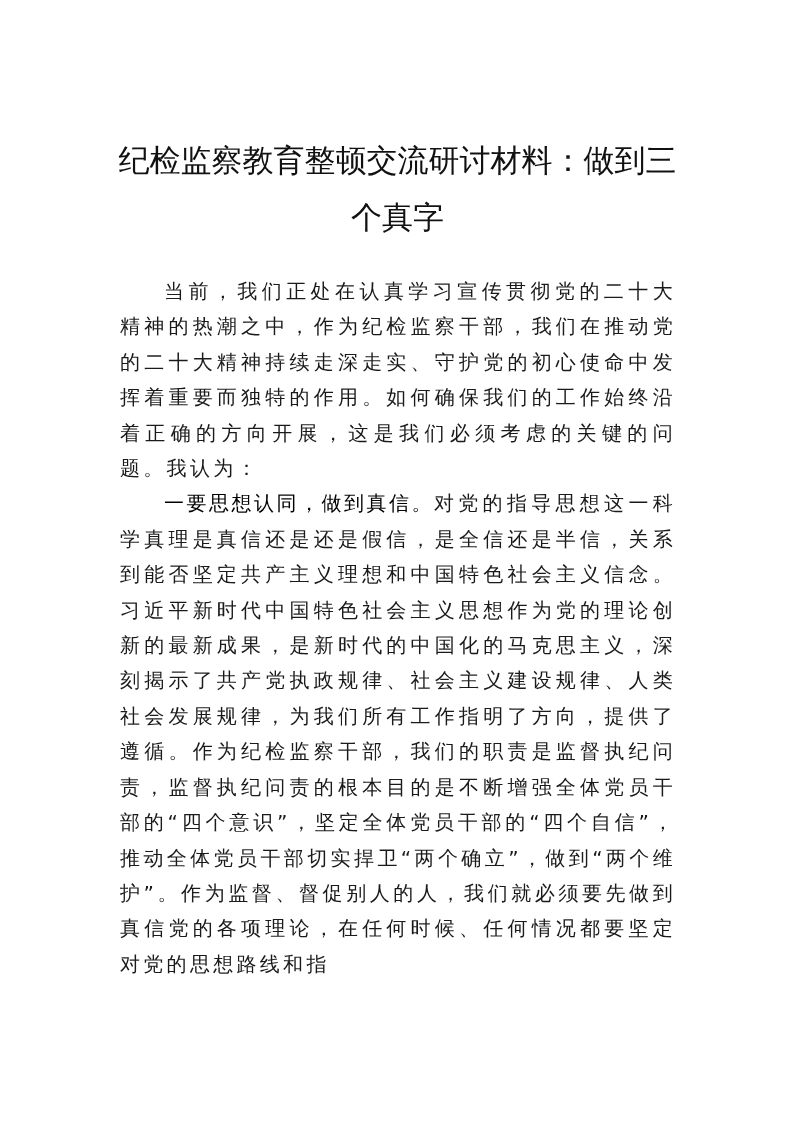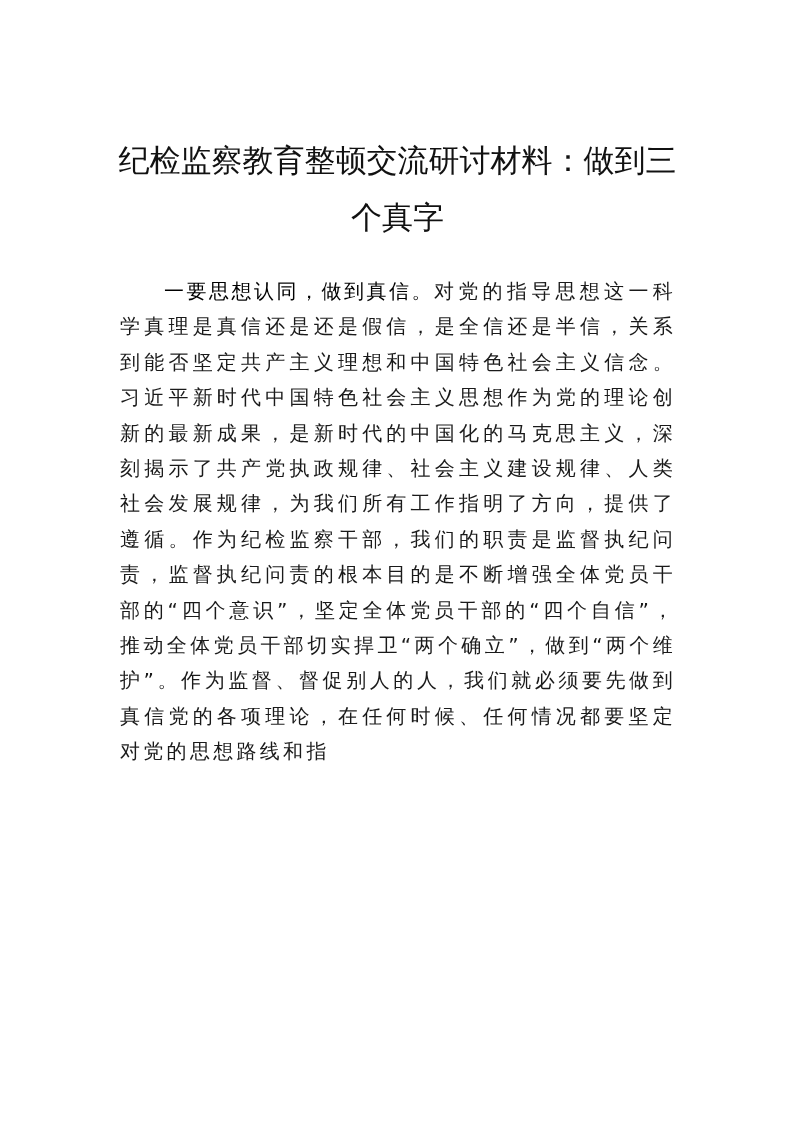--- a/index.html
+++ b/index.html
@@ -26,15 +26,16 @@
   .para { margin: 0; text-indent: 44px; }
   .bold { font-weight: normal; color: #000; letter-spacing: 1.5px; }
 </style>
 </head>
 <body>
 
 <div class="page">
   <div class="title">纪检监察教育整顿交流研讨材料：做到三个真字</div>
 
   <div class="body">
+    <p class="para"><span>当前，我们正处在认真学习宣传贯彻党的二十大精神的热潮之中，作为纪检监察干部，我们在推动党的二十大精神持续走深走实、守护党的初心使命中发挥着重要而独特的作用。如何确保我们的工作始终沿着正确的方向开展，这是我们必须考虑的关键的问题。我认为：</span></p>
     <p class="para"><span class="bold">一要思想认同，做到真信。</span><span>对党的指导思想这一科学真理是真信还是还是假信，是全信还是半信，关系到能否坚定共产主义理想和中国特色社会主义信念。习近平新时代中国特色社会主义思想作为党的理论创新的最新成果，是新时代的中国化的马克思主义，深刻揭示了共产党执政规律、社会主义建设规律、人类社会发展规律，为我们所有工作指明了方向，提供了遵循。作为纪检监察干部，我们的职责是监督执纪问责，监督执纪问责的根本目的是不断增强全体党员干部的“四个意识”，坚定全体党员干部的“四个自信”，推动全体党员干部切实捍卫“两个确立”，做到“两个维护”。作为监督、督促别人的人，我们就必须要先做到真信党的各项理论，在任何时候、任何情况都要坚定对党的思想路线和指</span></p>
   </div>
 </div>
 
 </body></html>

